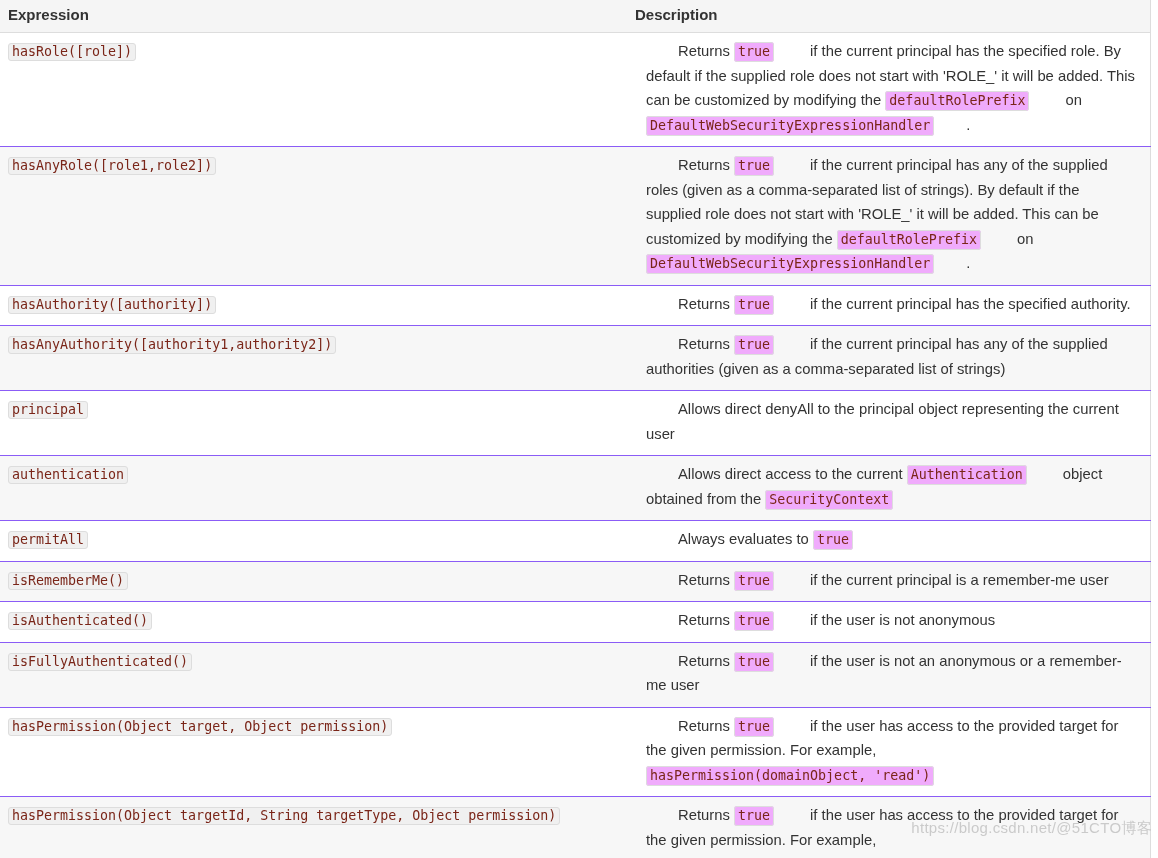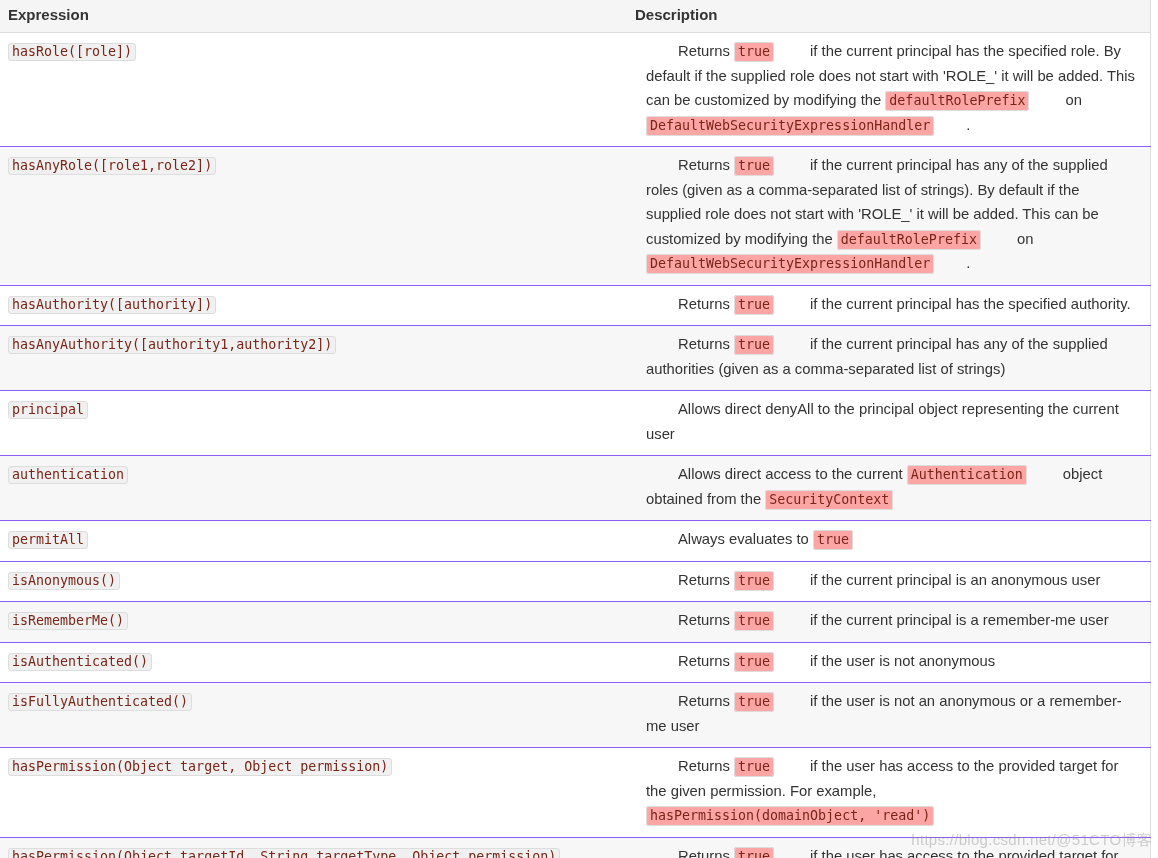--- a/index.html
+++ b/index.html
@@ -59,39 +59,39 @@
     padding-right: 14px;
   }
 
   .doc-table tbody tr.row-odd  td { background: #ffffff; }
   .doc-table tbody tr.row-even td { background: #f7f7f7; }
 
   code, .code {
     font-family: "DejaVu Sans Mono", "Liberation Mono", monospace;
     font-size: 13.3px;
     color: #7a2518;
-    background: #fca5a5;
+    background: #f0abfc;
     border: 1px solid #dddddd;
     border-radius: 3px;
     padding: 1px 3px 2px 3px;
     white-space: pre;
     line-height: 1;
   }
 
   td.cell-expression code {
     background: #f0f0f0;
     display: inline-block;
   }
 
   .desc-text { display: inline; margin-left: 32px; }
 
   .watermark {
     position: absolute;
     right: 6px;
-    bottom: 8px;
+    bottom: 20px;
     font-family: "Liberation Sans", sans-serif;
     font-size: 15px;
     color: rgba(140,140,140,0.42);
     letter-spacing: 0.3px;
     white-space: nowrap;
     pointer-events: none;
     margin-top: 36px;
   }
 </style>
 </head>
@@ -130,24 +130,20 @@
         <td class="cell-description"><span class="desc-text">Allows direct denyAll to the principal object representing the current user</span></td>
       </tr>
       <tr class="row-even">
         <td class="cell-expression"><code>authentication</code></td>
         <td class="cell-description"><span class="desc-text">Allows direct access to the current </span><code>Authentication</code><span class="desc-text"> object obtained from the </span><code>SecurityContext</code></td>
       </tr>
       <tr class="row-odd">
         <td class="cell-expression"><code>permitAll</code></td>
         <td class="cell-description"><span class="desc-text">Always evaluates to </span><code>true</code></td>
       </tr>
-      <tr class="row-odd">
-        <td class="cell-expression"><code>isAnonymous()</code></td>
-        <td class="cell-description"><span class="desc-text">Returns </span><code>true</code><span class="desc-text"> if the current principal is an anonymous user</span></td>
-      </tr>
       <tr class="row-even">
         <td class="cell-expression"><code>isRememberMe()</code></td>
         <td class="cell-description"><span class="desc-text">Returns </span><code>true</code><span class="desc-text"> if the current principal is a remember-me user</span></td>
       </tr>
       <tr class="row-odd">
         <td class="cell-expression"><code>isAuthenticated()</code></td>
         <td class="cell-description"><span class="desc-text">Returns </span><code>true</code><span class="desc-text"> if the user is not anonymous</span></td>
       </tr>
       <tr class="row-even">
         <td class="cell-expression"><code>isFullyAuthenticated()</code></td>

